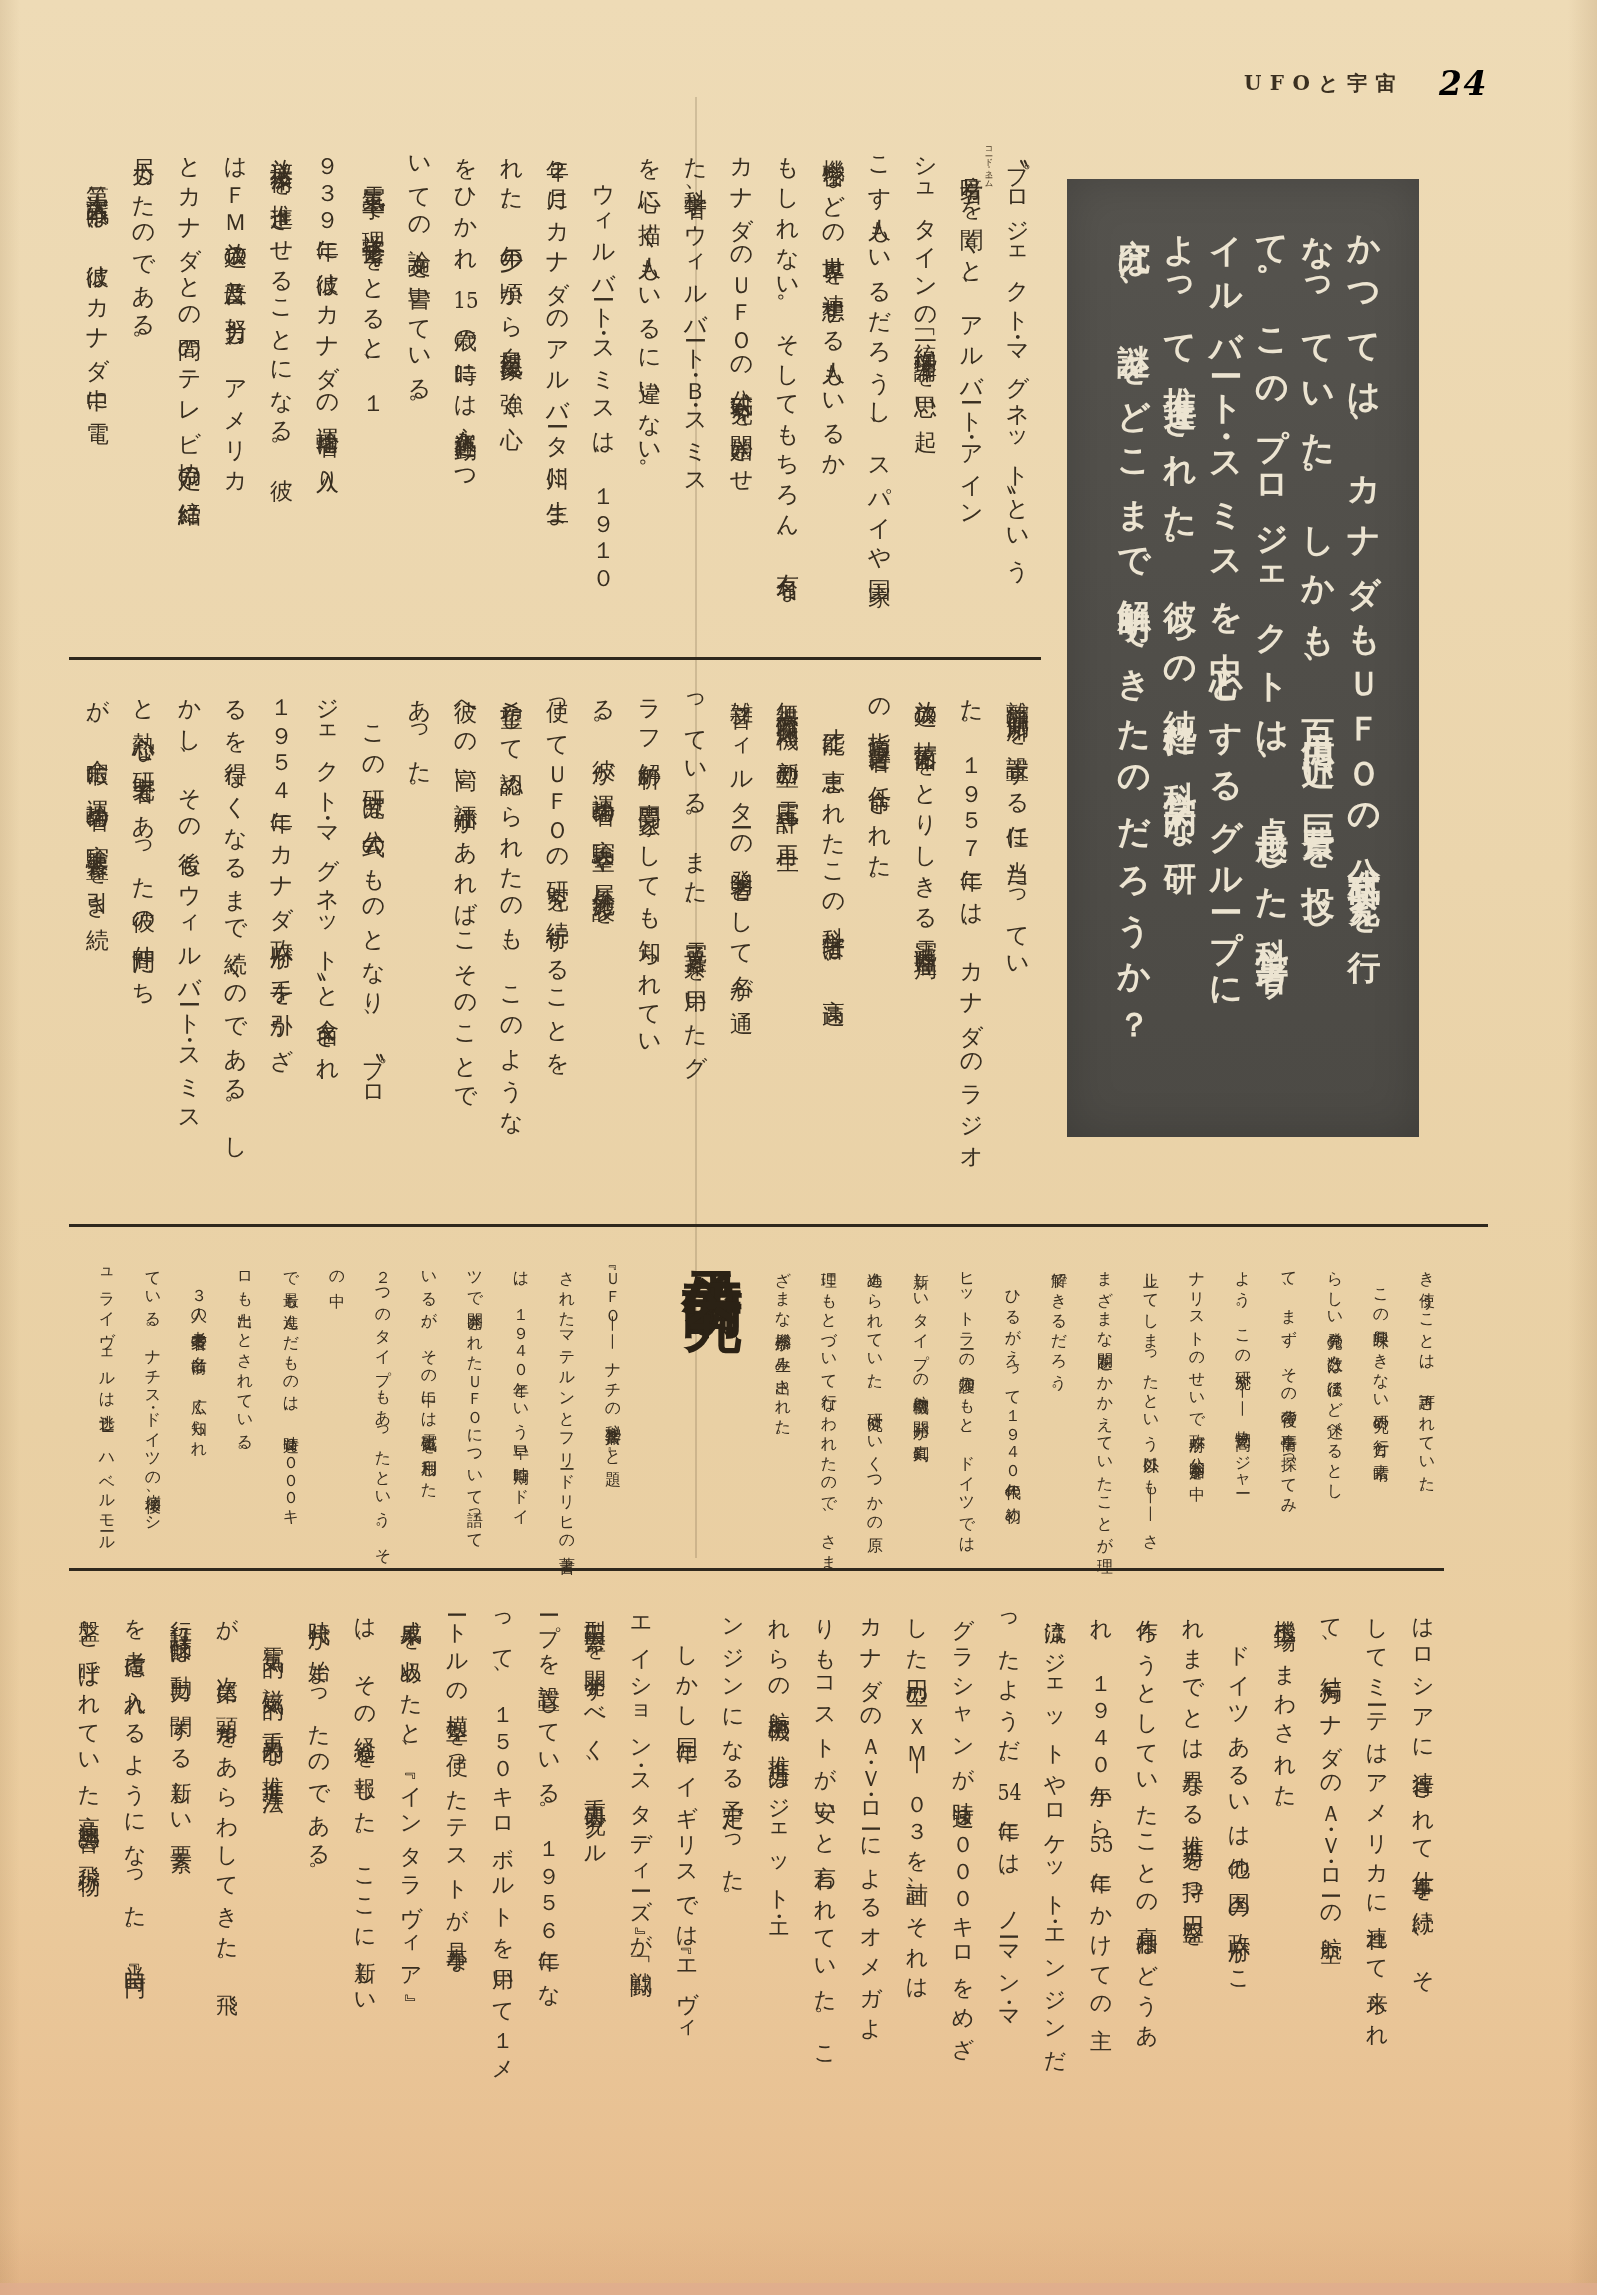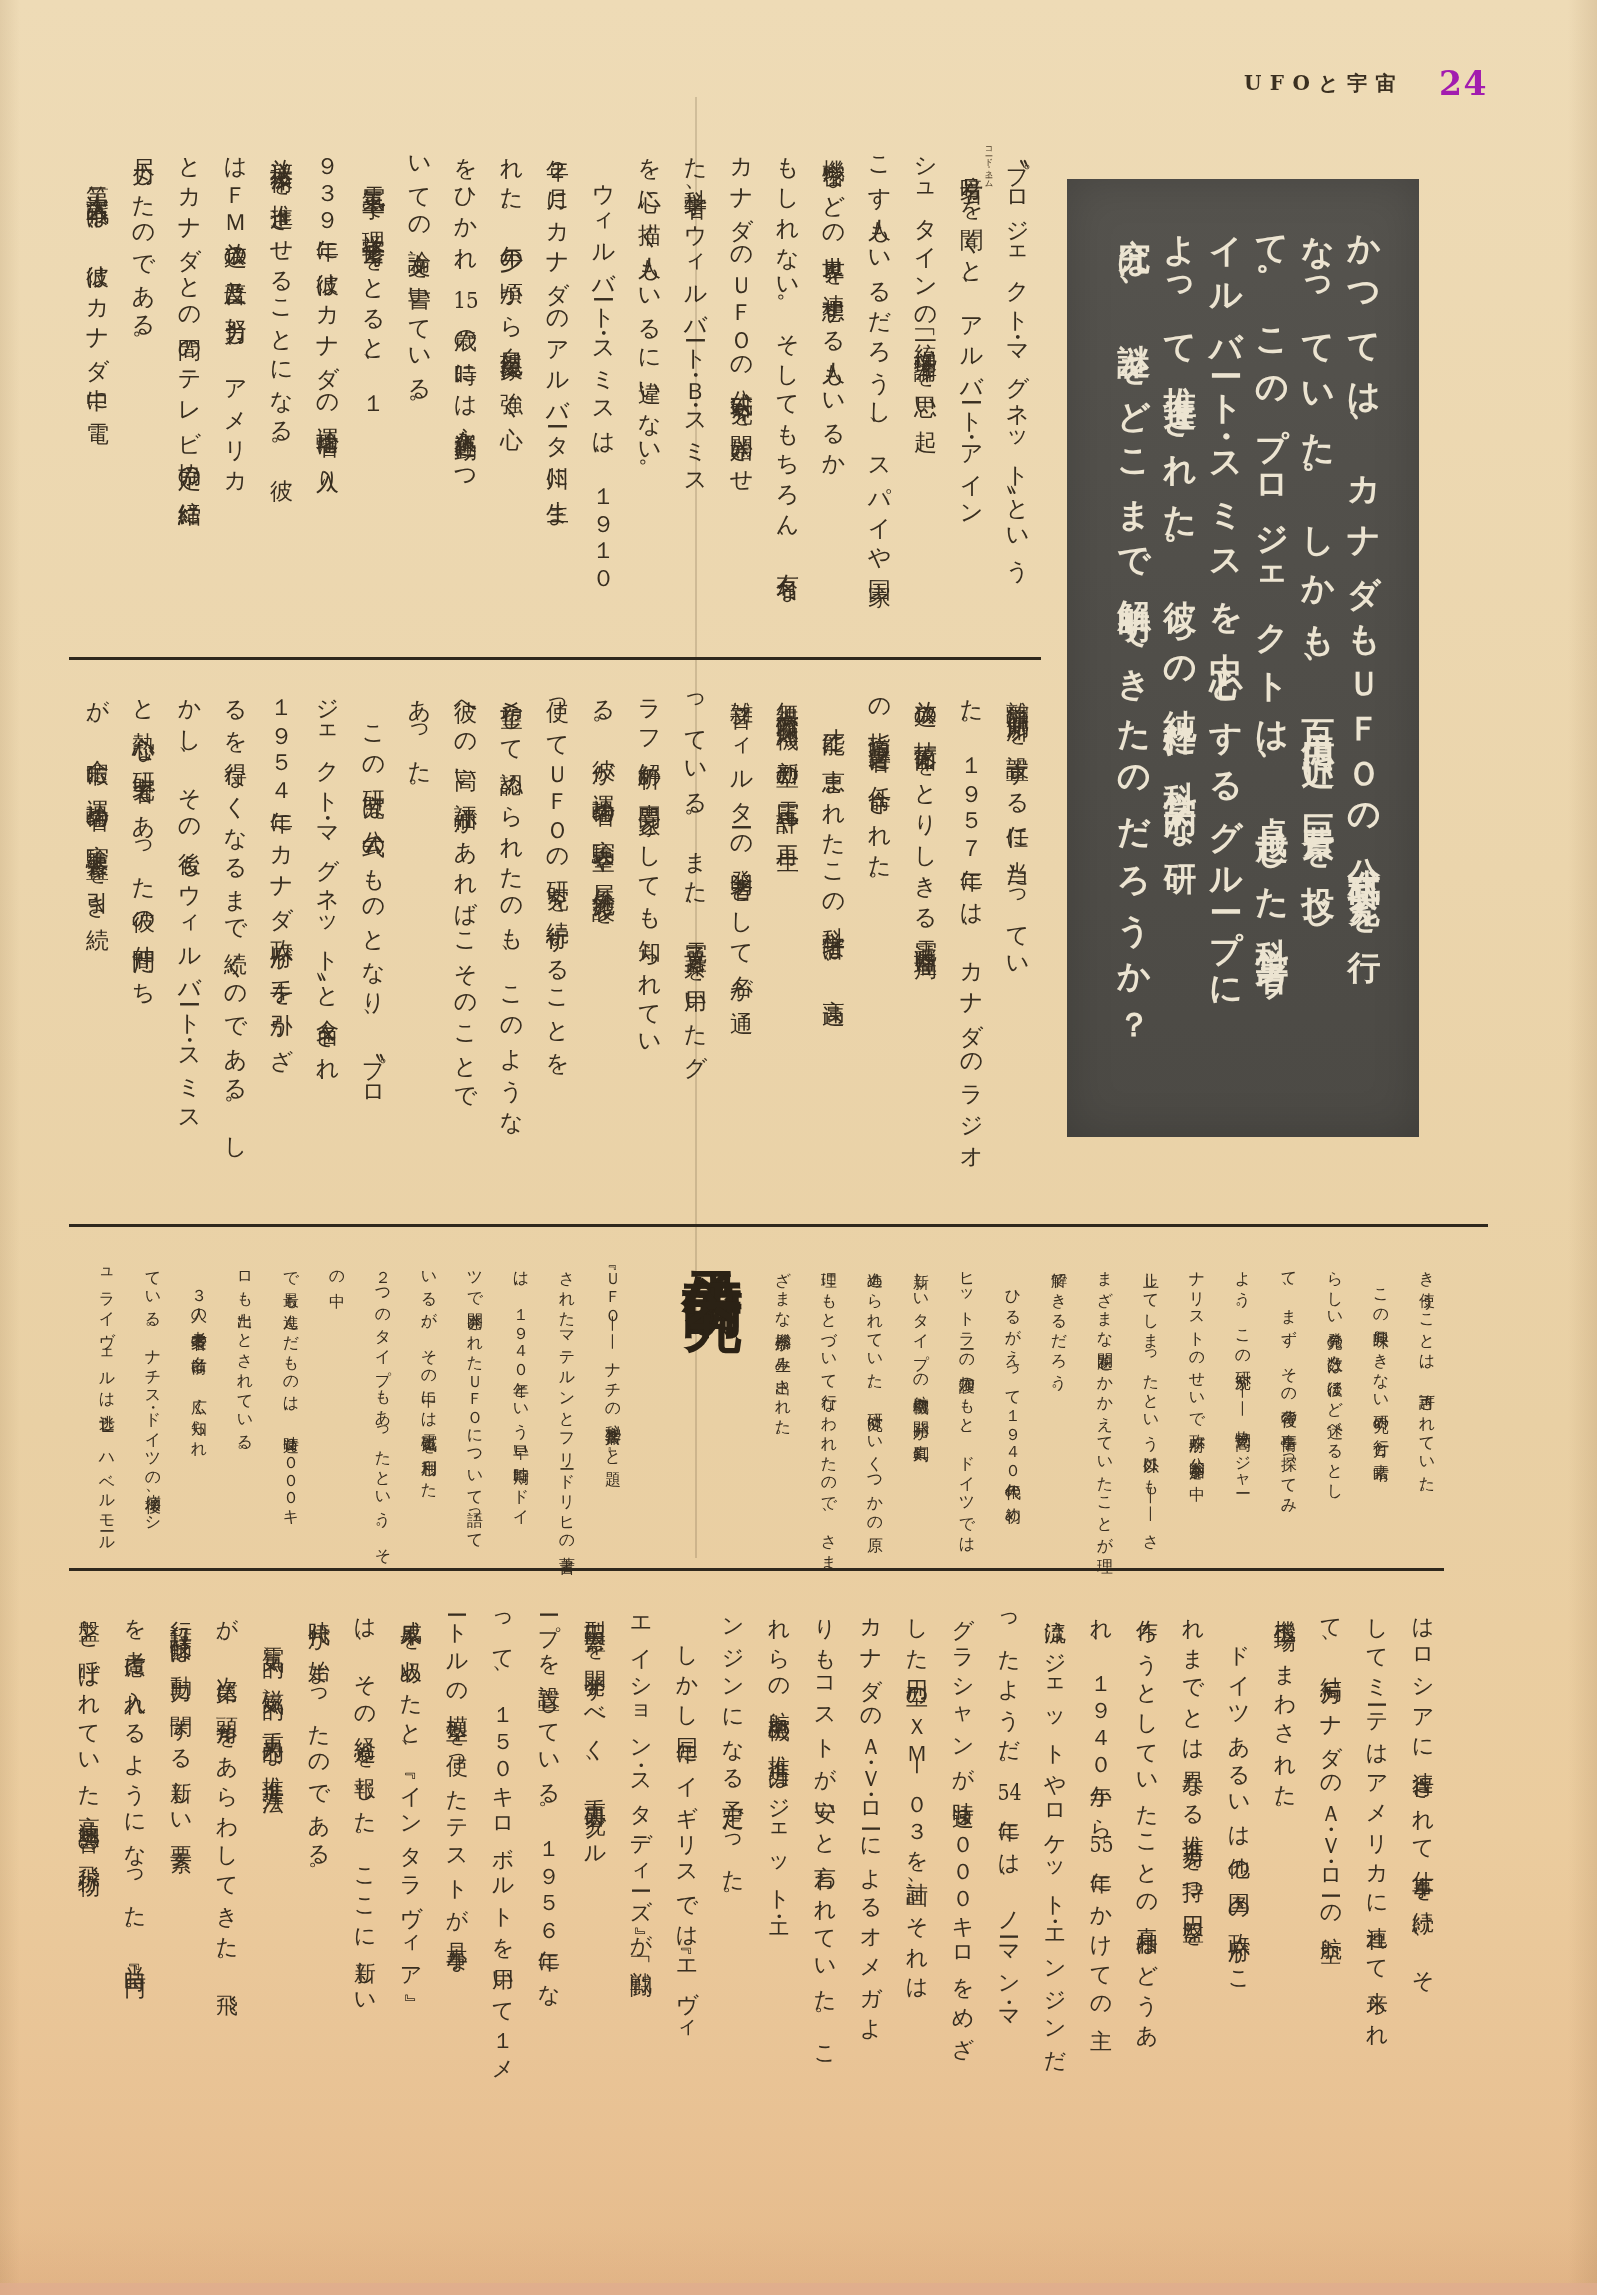--- a/index.html
+++ b/index.html
@@ -17,21 +17,21 @@
       linear-gradient(90deg,rgba(130,95,55,.12) 0px,rgba(130,95,55,0) 20px),
       linear-gradient(270deg,rgba(140,100,60,.16) 0px,rgba(140,100,60,0) 30px),
       linear-gradient(0deg,rgba(190,120,85,.12) 0px,rgba(190,120,85,0) 68px);}
   .bottom-edge{position:absolute;left:0;bottom:0;width:1598px;height:12px;background:#dfac8f;opacity:.75;}
   .crease{position:absolute;left:695px;top:97px;width:1.5px;height:1461px;background:rgba(105,85,60,.22);}
 
   
   .journal-title{position:absolute;top:70px;left:1244px;font-size:20px;font-weight:600;
     letter-spacing:8.4px;color:#3a2f20;}
   .page-number{position:absolute;top:64px;left:1439px;font-size:33px;font-weight:bold;
-    letter-spacing:1.5px;color:#a21caf;}
+    font-style:italic;letter-spacing:1.5px;color:#000000;}
 
   
   .band{position:absolute;writing-mode:vertical-rl;text-orientation:mixed;}
   .band p{margin:0;padding:0;}
 
   
   .lead-box{left:1067px;top:179px;width:352px;height:958px;
     background:linear-gradient(180deg,#55534e 0%,#504e49 50%,#4c4a45 100%);
     box-shadow:inset 0 0 46px rgba(0,0,0,.18);
     padding:0;box-sizing:border-box;}

